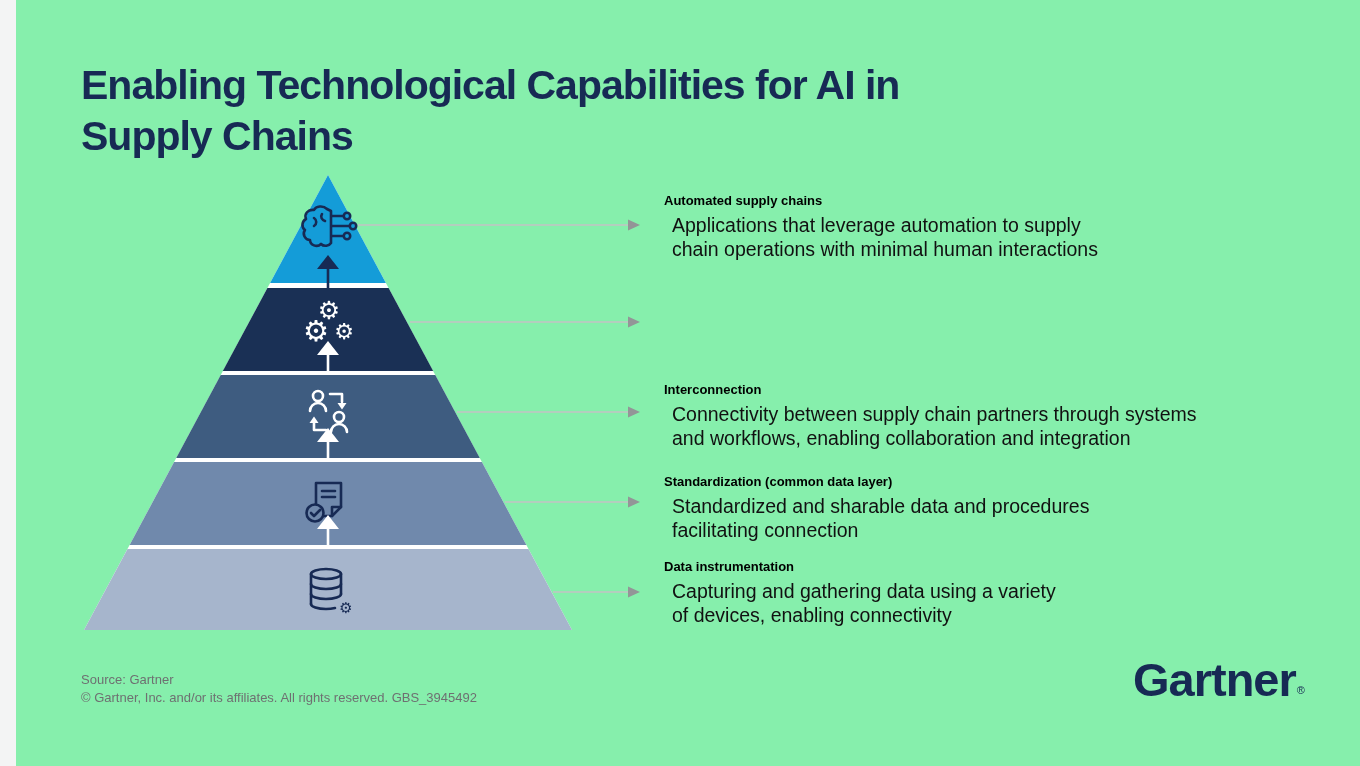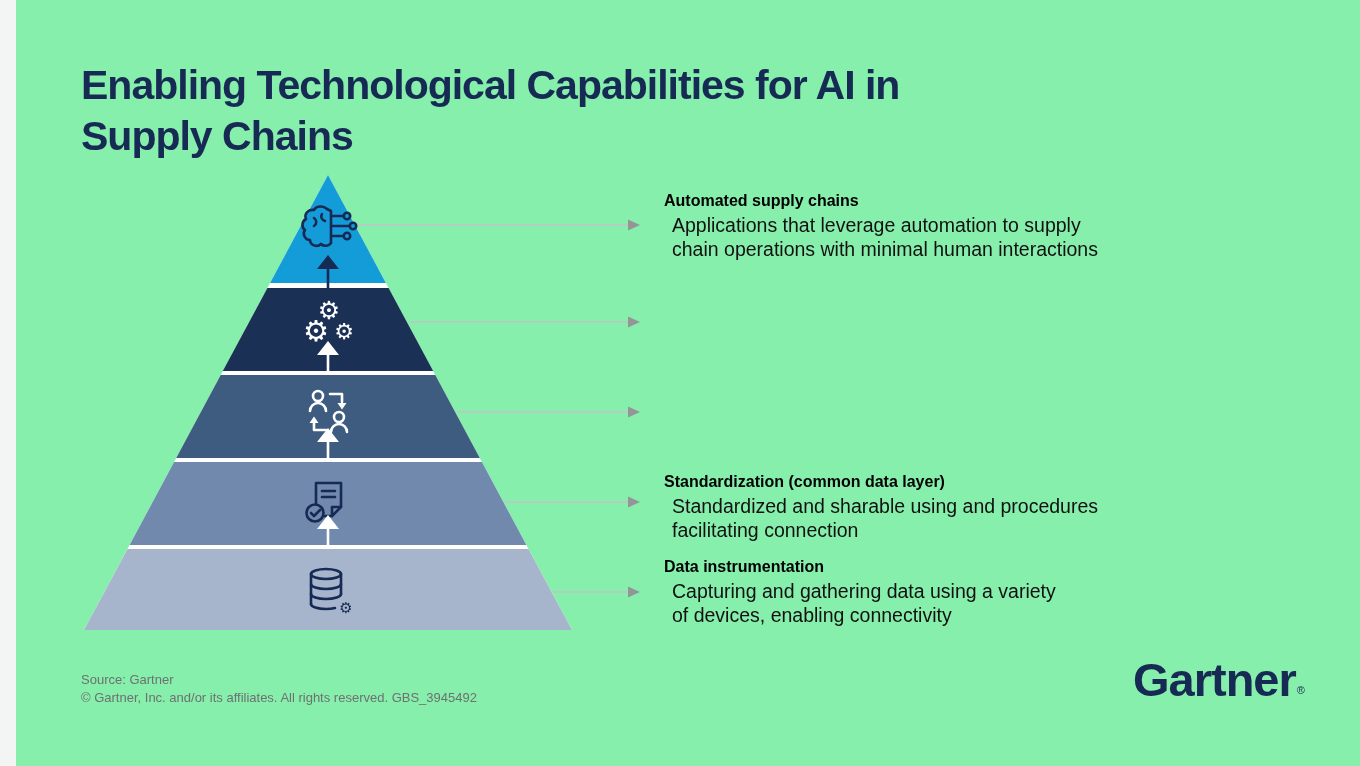--- a/index.html
+++ b/index.html
@@ -11,21 +11,21 @@
   }
   .canvas{position:absolute;left:16px;top:0;width:1360px;height:766px;background:#86efac;}
   .title{
     position:absolute;left:65px;top:60px;
     font-size:41px;font-weight:800;letter-spacing:-1px;
     color:#172A54;line-height:51px;
   }
   .diagram-svg{position:absolute;left:0;top:0;}
   .annotation{position:absolute;left:648px;width:690px;}
   .annotation .heading{
-    font-size:16px;font-weight:700;color:#000;line-height:24px;white-space:nowrap;
+    font-size:13px;font-weight:700;color:#000;line-height:24px;white-space:nowrap;
   }
   .annotation .line{
     font-size:19.5px;font-weight:400;color:#111;line-height:24px;white-space:nowrap;margin-left:8px;
   }
   .footer{
     position:absolute;left:65px;top:671px;
     font-size:13px;color:#6E7071;line-height:18px;
   }
   .footer div{white-space:nowrap;}
   .logo{
@@ -144,24 +144,29 @@
     </g>
   </svg>
 
   <div class="annotation" style="top:189px;">
     <div class="heading">Automated supply chains</div>
     <div class="line">Applications that leverage automation to supply</div>
     <div class="line">chain operations with minimal human interactions</div>
   </div>
 
 
+  <div class="annotation" style="top:378px;">
+    <div class="heading">Interconnection</div>
+    <div class="line">Connectivity between supply chain partners through systems</div>
+    <div class="line">and workflows, enabling collaboration and integration</div>
+  </div>
 
   <div class="annotation" style="top:470px;">
     <div class="heading">Standardization (common data layer)</div>
-    <div class="line">Standardized and sharable using and procedures</div>
+    <div class="line">Standardized and sharable data and procedures</div>
     <div class="line">facilitating connection</div>
   </div>
 
   <div class="annotation" style="top:555px;">
     <div class="heading">Data instrumentation</div>
     <div class="line">Capturing and gathering data using a variety</div>
     <div class="line">of devices, enabling connectivity</div>
   </div>
 
   <div class="footer">

